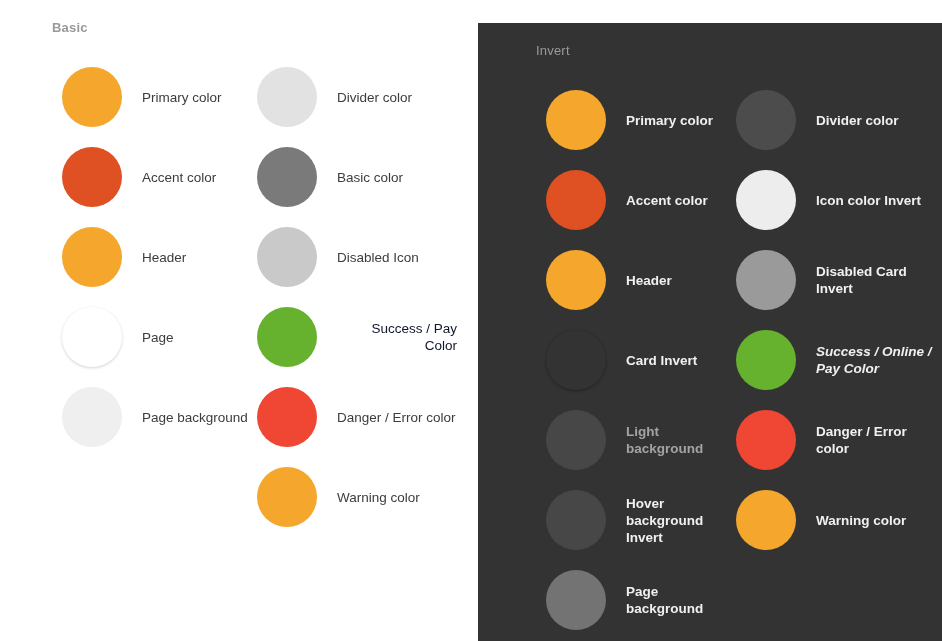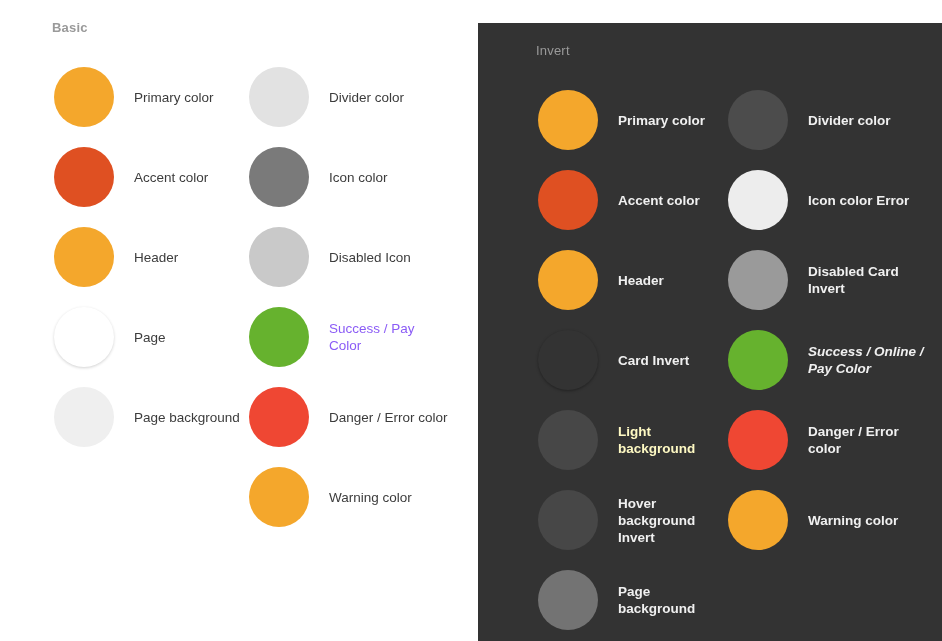--- a/index.html
+++ b/index.html
@@ -45,21 +45,21 @@
   }
   .panel-invert .panel-title {
     left: 58px;
     top: 20px;
     color: #9a9a9a;
     font-weight: normal;
   }
   .columns {
     position: absolute;
     top: 57px;
-    left: 4px;
+    left: 12px;
     right: 0;
     display: flex;
   }
   .panel-basic .columns { padding-left: 50px; }
   .panel-invert .columns { padding-left: 56px; }
 
   .col {
     display: flex;
     flex-direction: column;
   }
@@ -133,29 +133,29 @@
         </div>
       </div>
 
       <div class="col col-2">
         <div class="swatch-row">
           <div class="dot" style="background-color: rgb(226, 226, 226);"></div>
           <div class="swatch-label" style="color: rgb(60, 60, 60);">Divider color</div>
         </div>
         <div class="swatch-row">
           <div class="dot" style="background-color: rgb(122, 122, 122);"></div>
-          <div class="swatch-label" style="color: rgb(60, 60, 60);">Icon color</div>
+          <div class="swatch-label" style="color: rgb(60, 60, 60);">Basic color</div>
         </div>
         <div class="swatch-row">
           <div class="dot" style="background-color: rgb(201, 201, 201);"></div>
           <div class="swatch-label" style="color: rgb(60, 60, 60);">Disabled Icon</div>
         </div>
         <div class="swatch-row">
           <div class="dot" style="background-color: rgb(102, 178, 46);"></div>
-          <div class="swatch-label" style="color: #8b5cf6;">Success / Pay Color</div>
+          <div class="swatch-label" style="color: #0f172a; text-align: right;">Success / Pay Color</div>
         </div>
         <div class="swatch-row">
           <div class="dot" style="background-color: rgb(239, 71, 51);"></div>
           <div class="swatch-label" style="color: rgb(60, 60, 60);">Danger / Error color</div>
         </div>
         <div class="swatch-row">
           <div class="dot" style="background-color: rgb(244, 167, 44);"></div>
           <div class="swatch-label" style="color: rgb(60, 60, 60);">Warning color</div>
         </div>
       </div>
@@ -179,40 +179,40 @@
         <div class="swatch-row">
           <div class="dot" style="background-color: rgb(244, 167, 44);"></div>
           <div class="swatch-label" style="color: rgb(240, 240, 240);">Header</div>
         </div>
         <div class="swatch-row">
           <div class="dot card-invert-edge" style="background-color: rgb(51, 51, 51);"></div>
           <div class="swatch-label" style="color: rgb(240, 240, 240);">Card Invert</div>
         </div>
         <div class="swatch-row">
           <div class="dot" style="background-color: rgb(71, 71, 71);"></div>
-          <div class="swatch-label" style="color: #fef9c3;">Light background</div>
+          <div class="swatch-label" style="color: #a3a3a3;">Light background</div>
         </div>
         <div class="swatch-row">
           <div class="dot" style="background-color: rgb(71, 71, 71);"></div>
           <div class="swatch-label" style="color: rgb(240, 240, 240);">Hover background Invert</div>
         </div>
         <div class="swatch-row">
           <div class="dot" style="background-color: rgb(115, 115, 115);"></div>
           <div class="swatch-label" style="color: rgb(240, 240, 240);">Page background</div>
         </div>
       </div>
 
       <div class="col col-2">
         <div class="swatch-row">
           <div class="dot" style="background-color: rgb(76, 76, 76);"></div>
           <div class="swatch-label" style="color: rgb(240, 240, 240);">Divider color</div>
         </div>
         <div class="swatch-row">
           <div class="dot" style="background-color: rgb(237, 237, 237);"></div>
-          <div class="swatch-label" style="color: rgb(240, 240, 240);">Icon color Error</div>
+          <div class="swatch-label" style="color: rgb(240, 240, 240);">Icon color Invert</div>
         </div>
         <div class="swatch-row">
           <div class="dot" style="background-color: rgb(154, 154, 154);"></div>
           <div class="swatch-label" style="color: rgb(240, 240, 240);">Disabled Card Invert</div>
         </div>
         <div class="swatch-row">
           <div class="dot" style="background-color: rgb(102, 178, 46);"></div>
           <div class="swatch-label" style="color: rgb(240, 240, 240); font-style: italic;">Success / Online / Pay Color</div>
         </div>
         <div class="swatch-row">

